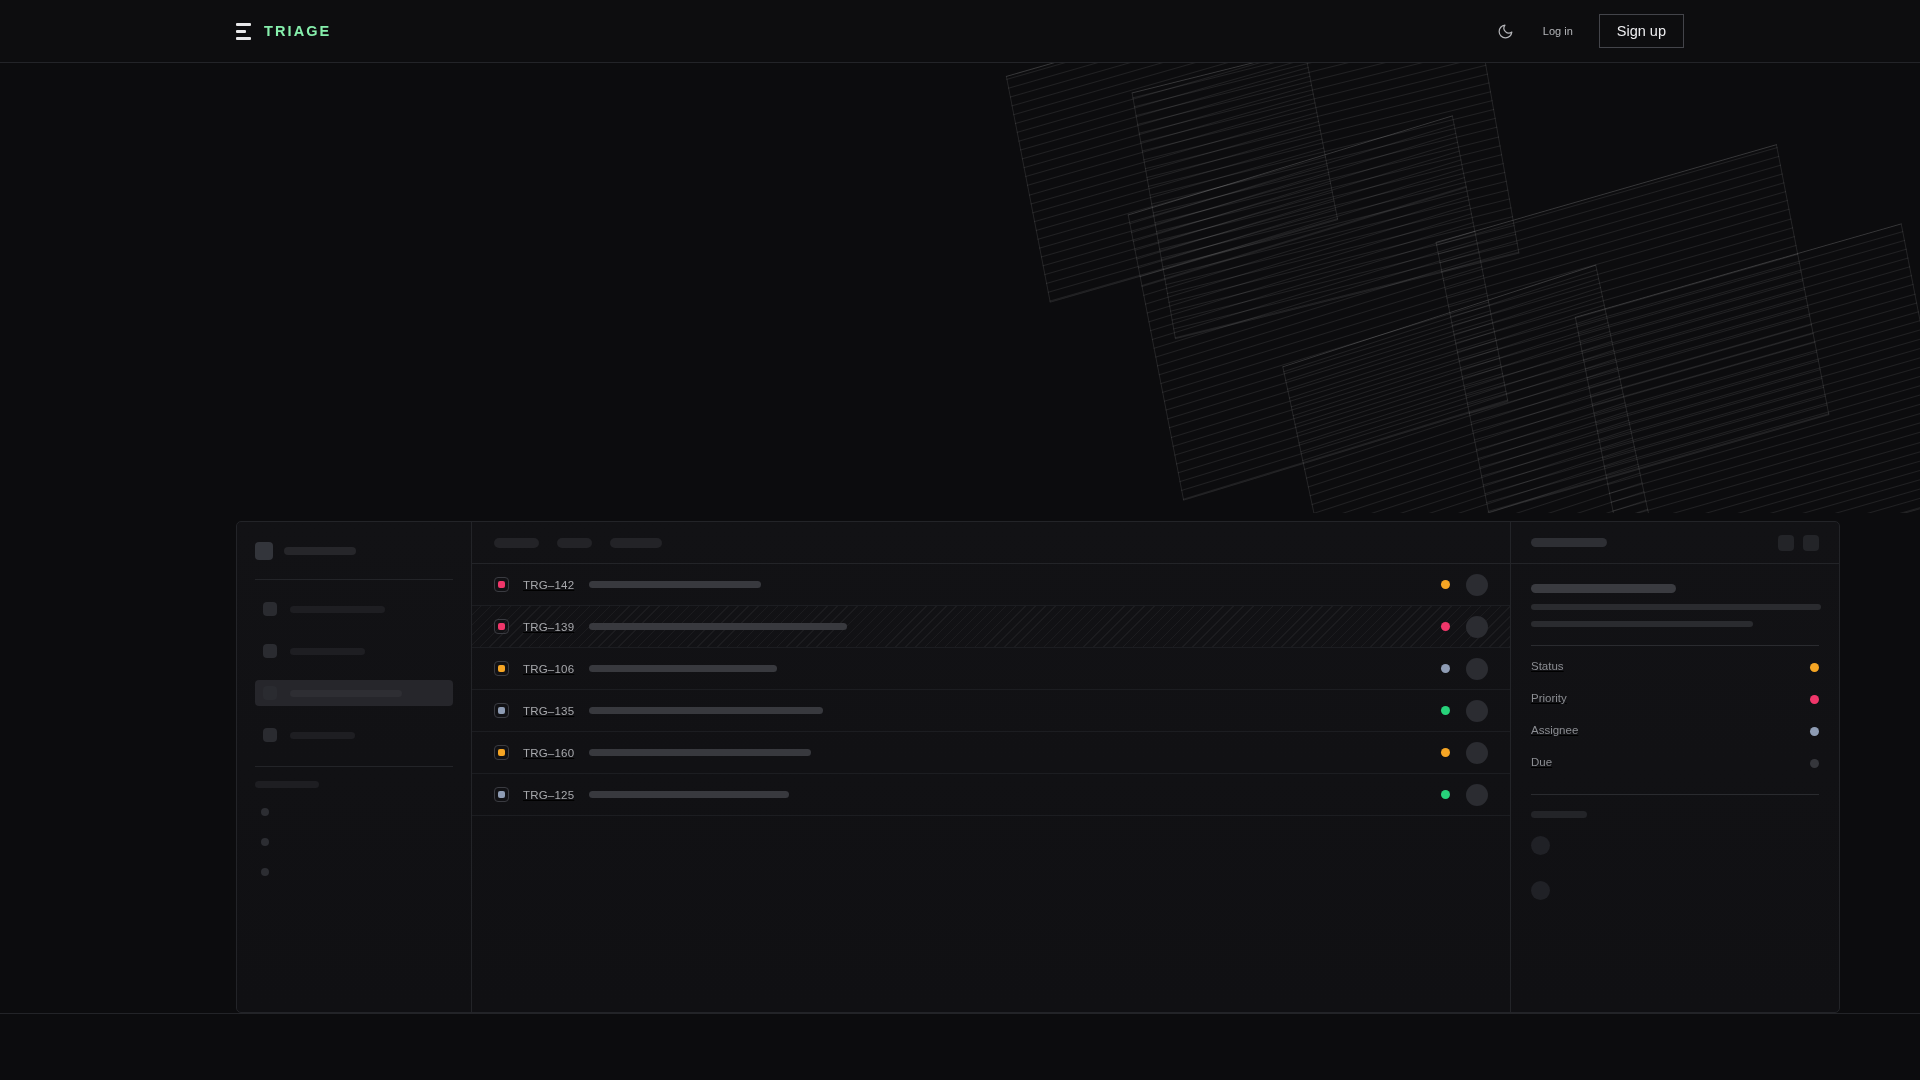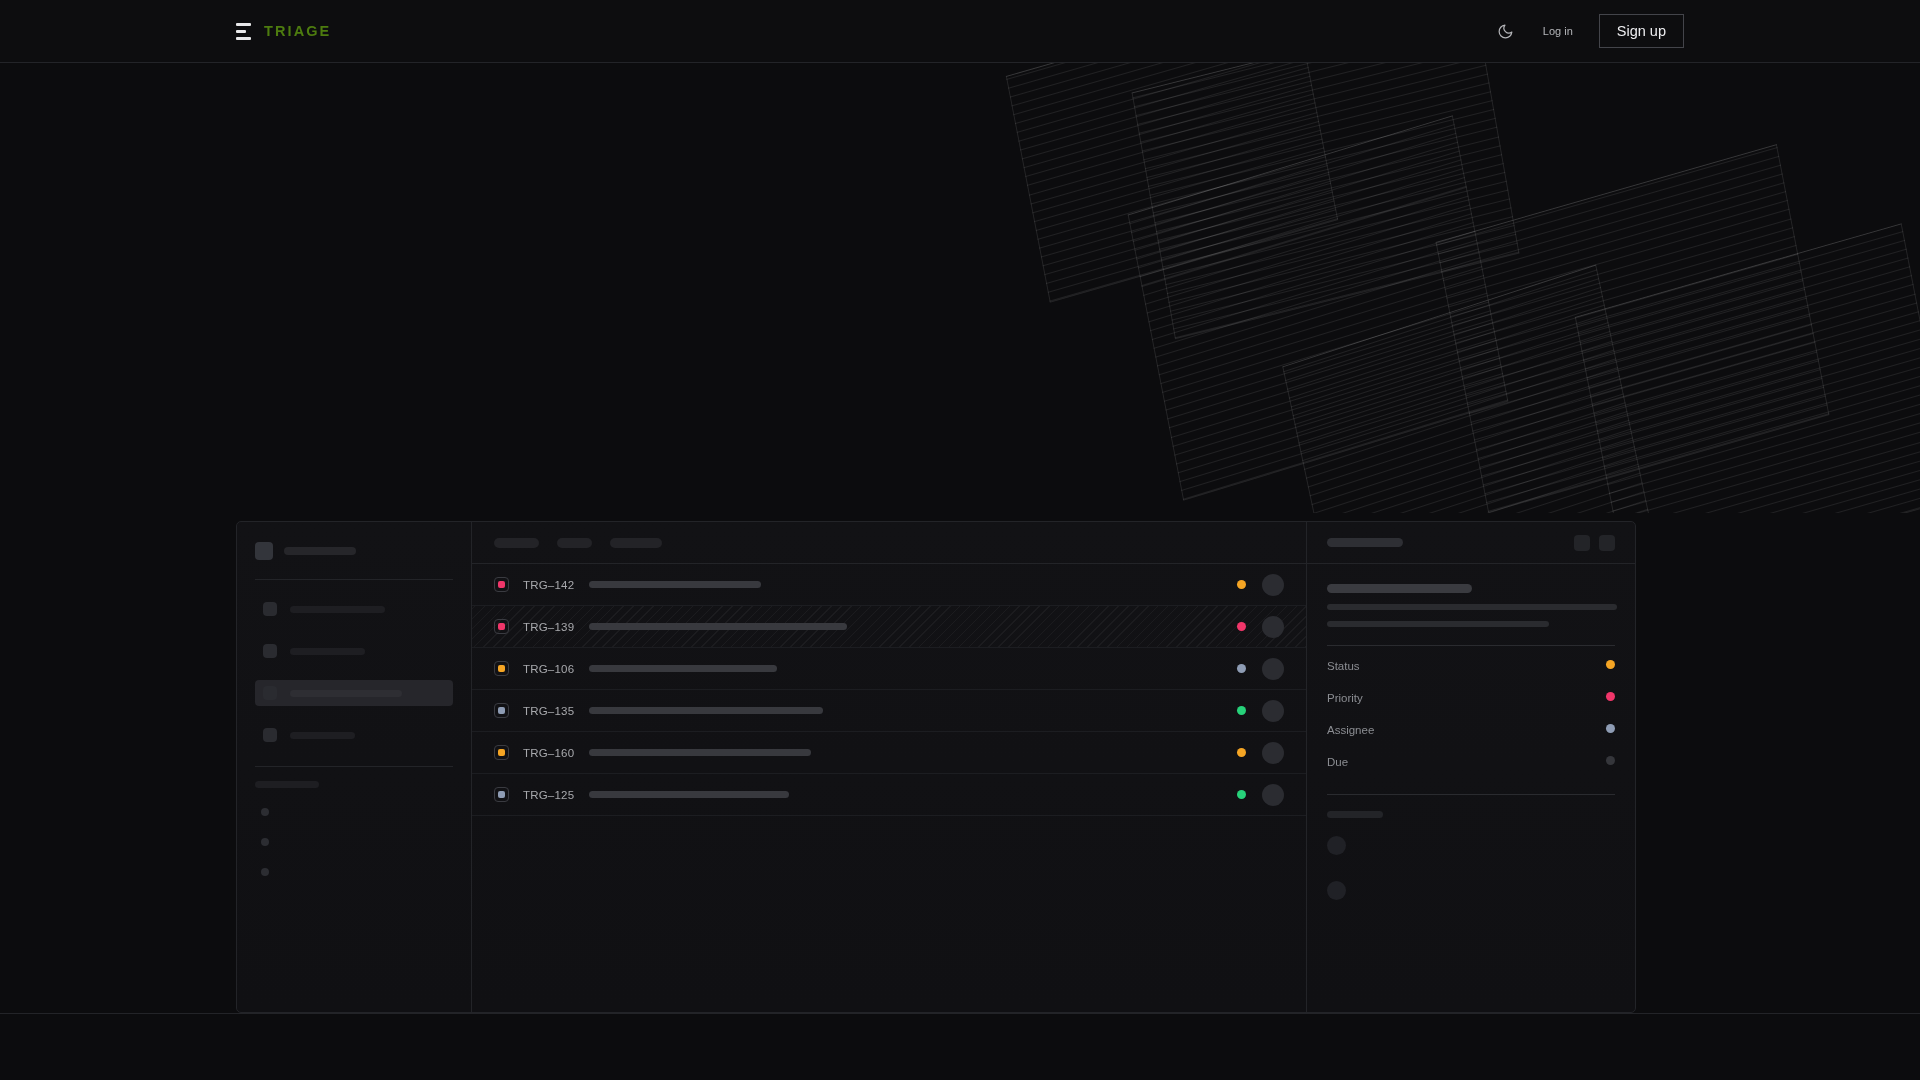--- a/index.html
+++ b/index.html
@@ -19,21 +19,21 @@
     background: #0d0d0f;
     z-index: 40;
   }
   .brand { position: absolute; left: 236px; display: flex; align-items: center; gap: 13px; }
   .brand-icon { width: 15px; height: 17px; display: flex; flex-direction: column; justify-content: space-between; }
   .brand-icon i { display: block; height: 3px; background: #e8e8ea; border-radius: 1px; }
   .brand-icon i:nth-child(1) { width: 15px; }
   .brand-icon i:nth-child(2) { width: 10px; }
   .brand-icon i:nth-child(3) { width: 15px; }
   .brand-name {
-    color: #4d7c0f; font-size: 14.5px; font-weight: 700; letter-spacing: 2.1px;
+    color: #86efac; font-size: 14.5px; font-weight: 700; letter-spacing: 2.1px;
   }
   .nav-right { position: absolute; right: 236px; display: flex; align-items: center; gap: 26px; }
   .moon-btn { width: 22px; height: 22px; display: flex; align-items: center; justify-content: center; cursor: pointer; }
   .nav-login { color: #b4b5b9; font-size: 11px; cursor: pointer; }
   .btn-signup {
     border: 1px solid #43444a; background: transparent; color: #ededf0;
     font-size: 14.5px; padding: 8px 17px; cursor: pointer;
     font-family: "Liberation Sans", sans-serif;
   }
 
@@ -66,25 +66,26 @@
   .cta {
     margin-top: 47px; display: inline-flex; align-items: center; gap: 16px;
     background: #e8e8e8; color: #141416; font-size: 14.5px; font-weight: 700;
     padding: 16px 27px; border: none; cursor: pointer;
     font-family: "Liberation Sans", sans-serif;
   }
   .cta .arr { font-size: 16px; font-weight: 400; }
 
   
   .app {
-    position: absolute; left: 236px; top: 521px; width: 1400px; height: 492px;
+    position: absolute; left: 236px; top: 521px; width: 1604px; height: 492px;
     border: 1px solid #232428; border-radius: 5px;
     display: flex; overflow: hidden;
     background: linear-gradient(180deg,#121215 0%, #101013 100%);
     z-index: 5;
+    text-decoration: underline;
   }
   .sk { background: #26262a; border-radius: 4px; display: block; }
   .sk-dim { background: #1e1e22; }
   .sk-lite { background: #2e2e33; }
 
   
   .mk-side { width: 235px; border-right: 1px solid #232428; padding: 20px 18px 0 18px; flex-shrink: 0; }
   .mk-brandrow { display: flex; align-items: center; gap: 11px; padding-bottom: 19px; }
   .mk-logo { width: 18px; height: 18px; border-radius: 4px; background: #33353b; }
   .mk-sep { height: 1px; background: #232428; margin: 0 0 16px 0; }
@@ -123,21 +124,21 @@
   .mk-det { width: 328px; flex-shrink: 0; display: flex; flex-direction: column; }
   .mk-detbar { height: 42px; border-bottom: 1px solid #232428; display: flex; align-items: center; padding: 0 20px; }
   .mk-detbar .sk { height: 9px; width: 76px; border-radius: 5px; background: #2e2f34; }
   .mk-ico2 { margin-left: auto; display: flex; gap: 9px; }
   .mk-ico2 span { width: 16px; height: 16px; border-radius: 4px; background: #232428; }
   .mk-detbody { padding: 20px 20px 0 20px; }
   .mk-dt { height: 9px; border-radius: 5px; background: #3a3b40; width: 145px; }
   .mk-dl { height: 6px; border-radius: 4px; background: #2a2b2f; margin-top: 11px; }
   .mk-dsep { height: 1px; background: #2a2b2f; margin: 18px 0 14px 0; }
   .mk-meta { display: flex; flex-direction: column; gap: 20px; }
-  .mk-mrow { display: flex; align-items: flex-start; justify-content: space-between; gap: 12px; }
+  .mk-mrow { display: flex; align-items: flex-end; justify-content: space-between; gap: 12px; }
   .mk-mlbl { color: #8b8d92; font-size: 11.5px; }
   .mk-mdot { width: 9px; height: 9px; border-radius: 50%; }
   .mk-dsep2 { height: 1px; background: #2a2b2f; margin: 26px 0 16px 0; }
   .mk-cm { height: 7px; width: 56px; border-radius: 4px; background: #232428; }
   .mk-cav { width: 19px; height: 19px; border-radius: 50%; background: #202126; margin-top: 18px; }
 
   .footline { position: absolute; left: 0; top: 1013px; width: 1920px; height: 1px; background: #232428; z-index: 6; }
 </style>
 </head>
 <body>

